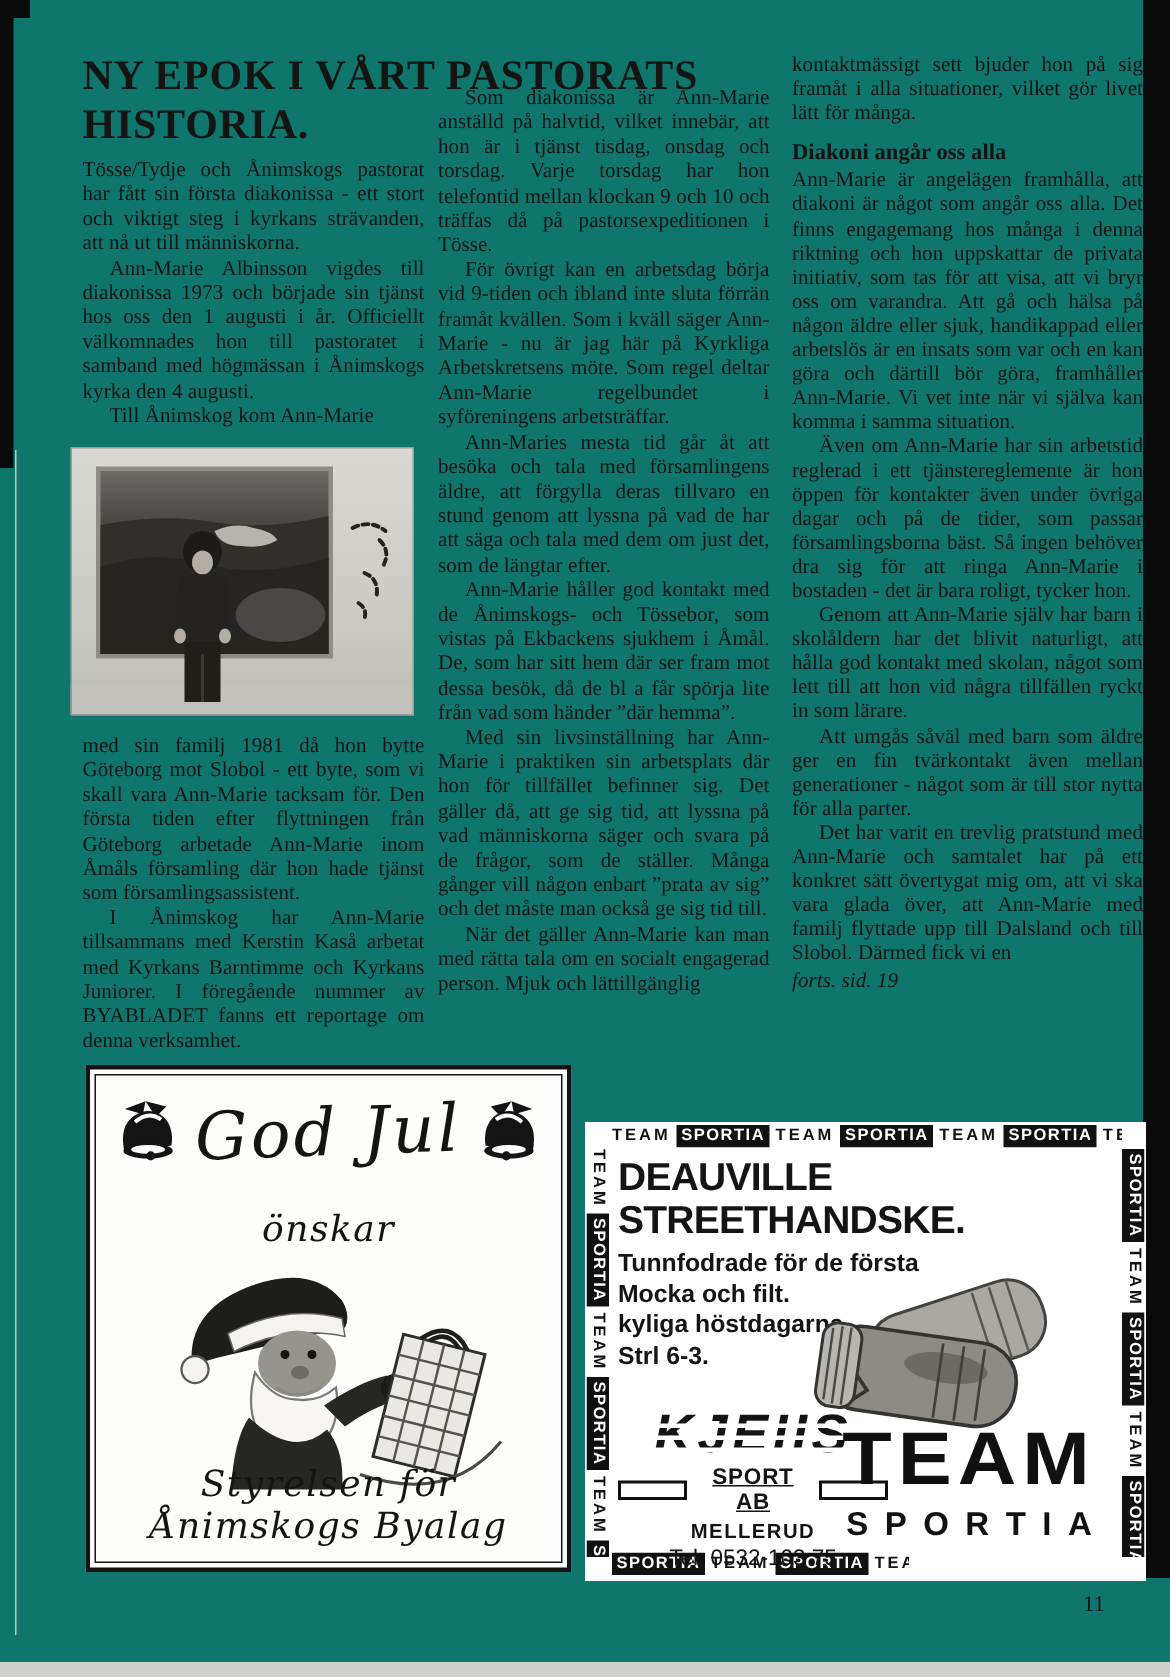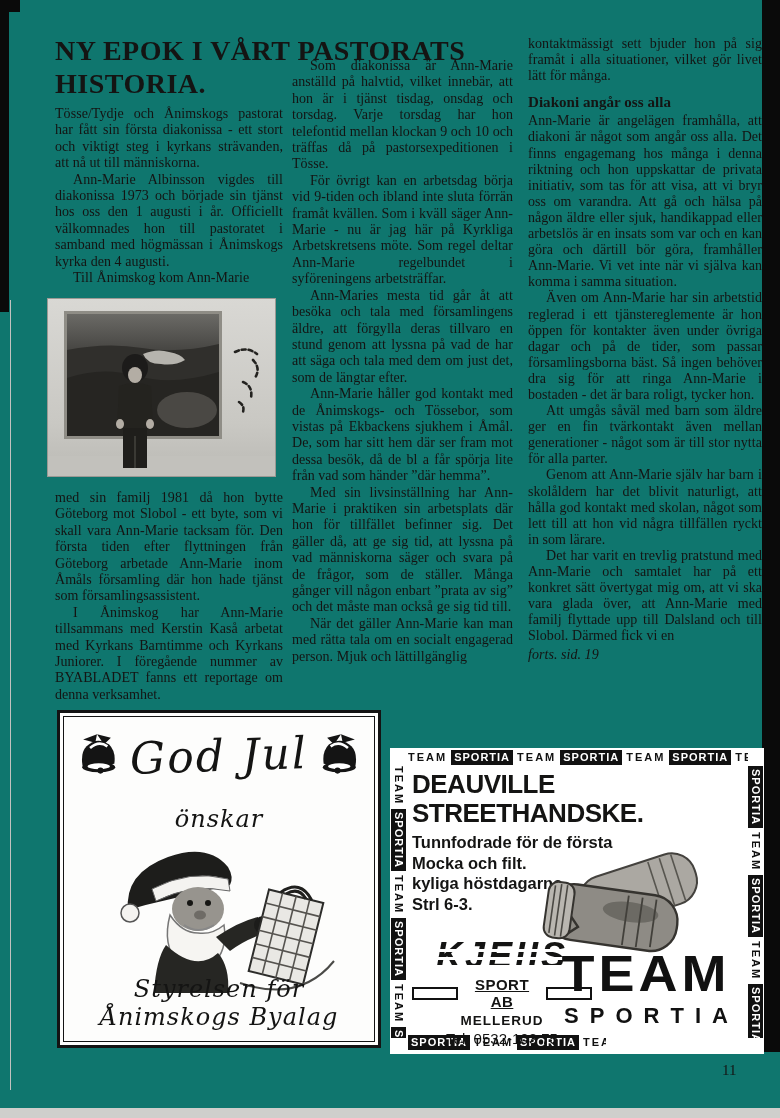--- a/index.html
+++ b/index.html
@@ -141,22 +141,22 @@
     <p class="ind">Ann-Marie håller god kontakt med de Ånimskogs- och Tössebor, som vistas på Ekbackens sjukhem i Åmål. De, som har sitt hem där ser fram mot dessa besök, då de bl a får spörja lite från vad som händer ”där hemma”.</p>
     <p class="ind">Med sin livsinställning har Ann-Marie i praktiken sin arbetsplats där hon för tillfället befinner sig. Det gäller då, att ge sig tid, att lyssna på vad människorna säger och svara på de frågor, som de ställer. Många gånger vill någon enbart ”prata av sig” och det måste man också ge sig tid till.</p>
     <p class="ind">När det gäller Ann-Marie kan man med rätta tala om en socialt engagerad person. Mjuk och lättillgänglig</p>
   </div>
 
   <div class="col" style="left:528px;top:36px;width:234px;line-height:16.1px;">
     <p>kontaktmässigt sett bjuder hon på sig framåt i alla situationer, vilket gör livet lätt för många.</p>
     <p class="subhead">Diakoni angår oss alla</p>
     <p>Ann-Marie är angelägen framhålla, att diakoni är något som angår oss alla. Det finns engagemang hos många i denna riktning och hon uppskattar de privata initiativ, som tas för att visa, att vi bryr oss om varandra. Att gå och hälsa på någon äldre eller sjuk, handikappad eller arbetslös är en insats som var och en kan göra och därtill bör göra, framhåller Ann-Marie. Vi vet inte när vi själva kan komma i samma situation.</p>
     <p class="ind">Även om Ann-Marie har sin arbetstid reglerad i ett tjänstereglemente är hon öppen för kontakter även under övriga dagar och på de tider, som passar församlingsborna bäst. Så ingen behöver dra sig för att ringa Ann-Marie i bostaden - det är bara roligt, tycker hon.</p>
+    <p class="ind">Genom att Ann-Marie själv har barn i skolåldern har det blivit naturligt, att hålla god kontakt med skolan, något som lett till att hon vid några tillfällen ryckt in som lärare.</p>
     <p class="ind">Att umgås såväl med barn som äldre ger en fin tvärkontakt även mellan generationer - något som är till stor nytta för alla parter.</p>
-    <p class="ind">Genom att Ann-Marie själv har barn i skolåldern har det blivit naturligt, att hålla god kontakt med skolan, något som lett till att hon vid några tillfällen ryckt in som lärare.</p>
     <p class="ind">Det har varit en trevlig pratstund med Ann-Marie och samtalet har på ett konkret sätt övertygat mig om, att vi ska vara glada över, att Ann-Marie med familj flyttade upp till Dalsland och till Slobol. Därmed fick vi en</p>
     <p class="forts">forts. sid. 19</p>
   </div>
 
   <div class="ad-godjul">
     <div class="gj-row">
       <svg width="54" height="52" viewBox="0 0 60 60">
         <path d="M14,12 L30,6 L28,16 Z M30,6 L46,10 L38,18 Z" fill="#141414"></path>
         <path d="M18,20 Q30,8 44,18 Q52,26 50,40 L14,46 Q10,28 18,20 Z" fill="#141414"></path>
         <path d="M22,22 Q32,13 42,20" stroke="#fff" stroke-width="3" fill="none"></path>

